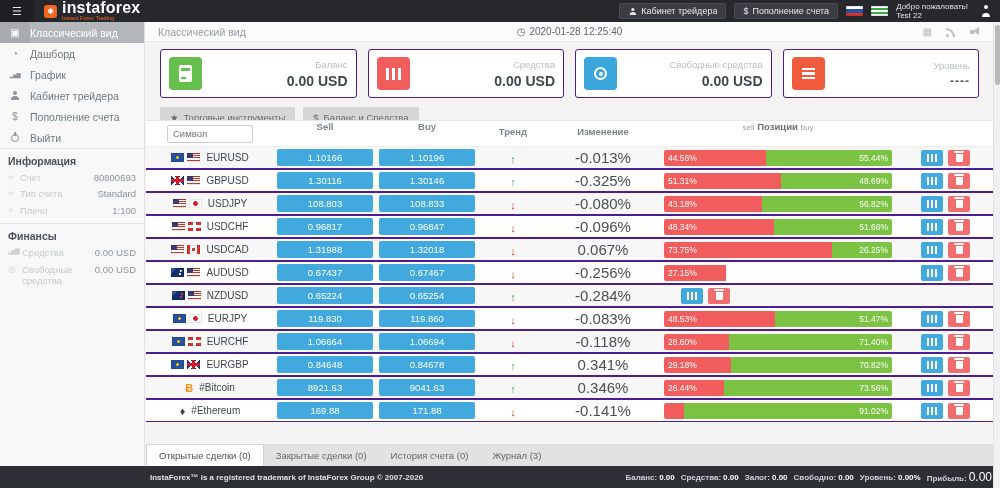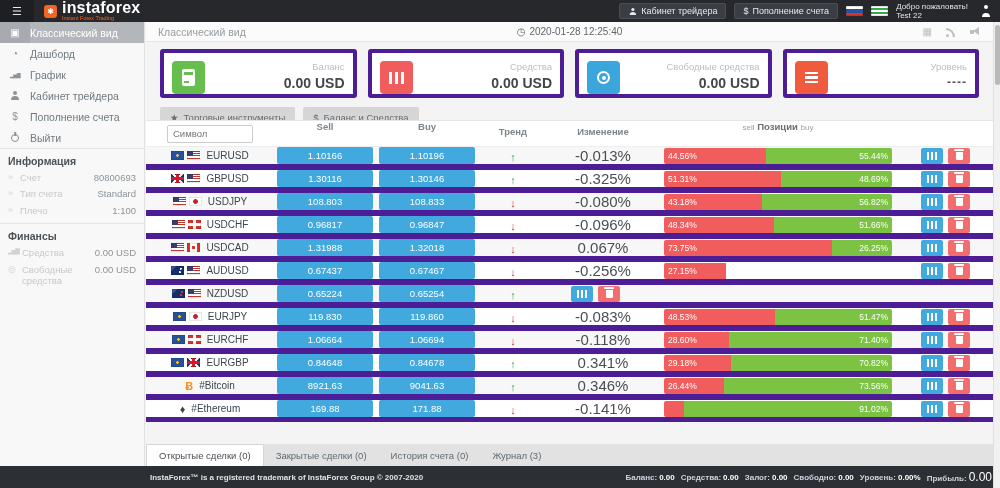--- a/index.html
+++ b/index.html
@@ -103,22 +103,22 @@
   
   .main { position:absolute; top:22px; left:146px; right:7px; bottom:22px; }
   .crumb { height:20px; background:#fbfbfb; border-bottom:1px solid #e6e6e6;
     display:flex; align-items:center; position:relative; }
   .crumb-title { font-size:10.5px; color:#959ca1; padding-left:12px; }
   .crumb-time { position:absolute; left:50%; transform:translateX(-50%);
     font-size:10px; color:#5f676d; display:flex; gap:4px; align-items:center; }
   .crumb-icons { margin-left:auto; display:flex; gap:14px; padding-right:12px; color:#b9bfc4; font-size:10px; align-items:center; }
 
   .cards { display:flex; gap:11px; padding:7px 14px 0 14px; }
-  .card { flex:1; height:49px; background:#fff; border:4px solid #4c1d95; border-radius:3px;
-    display:flex; align-items:flex-start; padding:8px; position:relative; }
+  .card { flex:1; height:49px; background:#fff; border:1px solid #4c1d95; border-radius:3px;
+    display:flex; align-items:center; padding:8px; position:relative; }
   .card-ico { width:33px; height:33px; border-radius:4px; display:flex; align-items:center; justify-content:center; }
   .card-info { margin-left:auto; text-align:right; }
   .card-lbl { font-size:9.5px; color:#b8bec3; margin-bottom:3px; }
   .card-val { font-size:14px; color:#3f464c; font-weight:600; }
   .card-val.dashes { letter-spacing:1px; font-size:12px; color:#555; }
 
   .toolbtns { display:flex; gap:8px; padding:9px 14px 0 14px; }
   .toolbtn { height:20px; background:#d6d6d6; border:none; border-radius:2px; color:#666b6f;
     font-size:9.5px; padding:0 10px; display:flex; align-items:center; gap:5px; cursor:pointer;
     font-family:"Liberation Sans", sans-serif; }
@@ -133,21 +133,21 @@
   .col-chg { flex:0 0 110px; text-align:center; }
   .col-pos { flex:1 1 auto; padding:0 6px; }
   .col-act { flex:0 0 95px; display:flex; gap:5px; justify-content:center; }
   .th { font-size:9.5px; color:#7c858b; font-weight:bold; }
   .search-input { width:86px; height:18px; border:1px solid #ccc; border-radius:2px; font-size:9.5px;
     padding:0 5px; color:#555; font-family:"Liberation Sans", sans-serif; }
   .pos-head { text-align:center; font-size:9.5px; color:#6a7075; font-weight:bold; }
   .pos-head .tiny { font-size:8px; color:#9aa0a5; font-weight:normal; }
 
   .rows { }
-  .trow { height:23px; display:flex; align-items:center; border-bottom:6px solid #4c1d95; }
+  .trow { height:23px; display:flex; align-items:center; border-bottom:2px solid #4c1d95; }
   .trow:nth-child(odd) { background:#f7f7f7; }
   .sym { font-size:10px; color:#3d464d; margin-left:3px; cursor:pointer; }
   .crypto { font-size:11px; font-weight:bold; }
   .price-btn { width:96px; height:17px; background:#41a9de; border:none; border-radius:2px;
     color:#fff; font-size:9.5px; cursor:pointer; font-family:"Liberation Sans", sans-serif; }
   .arrow { font-size:11px; font-weight:bold; }
   .arrow.up { color:#3d9e47; } .arrow.down { color:#c1392e; }
   .chg { font-size:15px; color:#4a4f54; }
   .posbar { height:16px; border-radius:2px; overflow:hidden; display:flex; }
   .sellbar { background:#f15d5d; color:#fff; font-size:8.5px; line-height:16px; padding-left:4px;
@@ -548,20 +548,21 @@
 
       <span class="sym">NZDUSD</span>
     </div>
     <div class="col-sell">
             <button class="price-btn">0.65224</button>
           </div>
     <div class="col-buy">
             <button class="price-btn">0.65254</button>
           </div>
     <div class="col-trend"><span class="arrow up">↑</span></div>
+    <div class="col-chg"><span class="chg">-0.284%</span></div>
     <div class="col-act">
       <button class="act chart">
               <span class="minibars"></span>
             </button>
       <button class="act del">
               <span class="trash-icon"></span>
             </button>
     </div>
   </div>
         <div class="trow">

